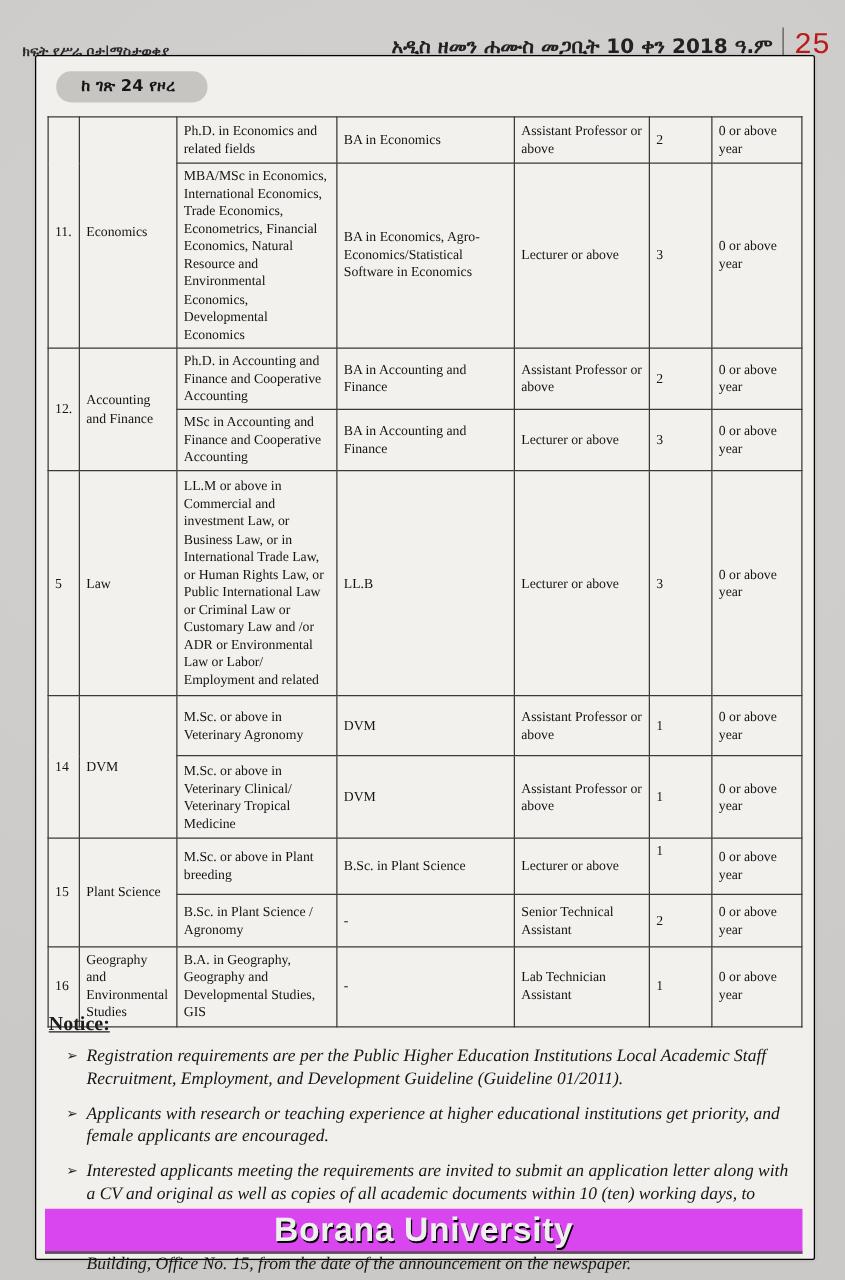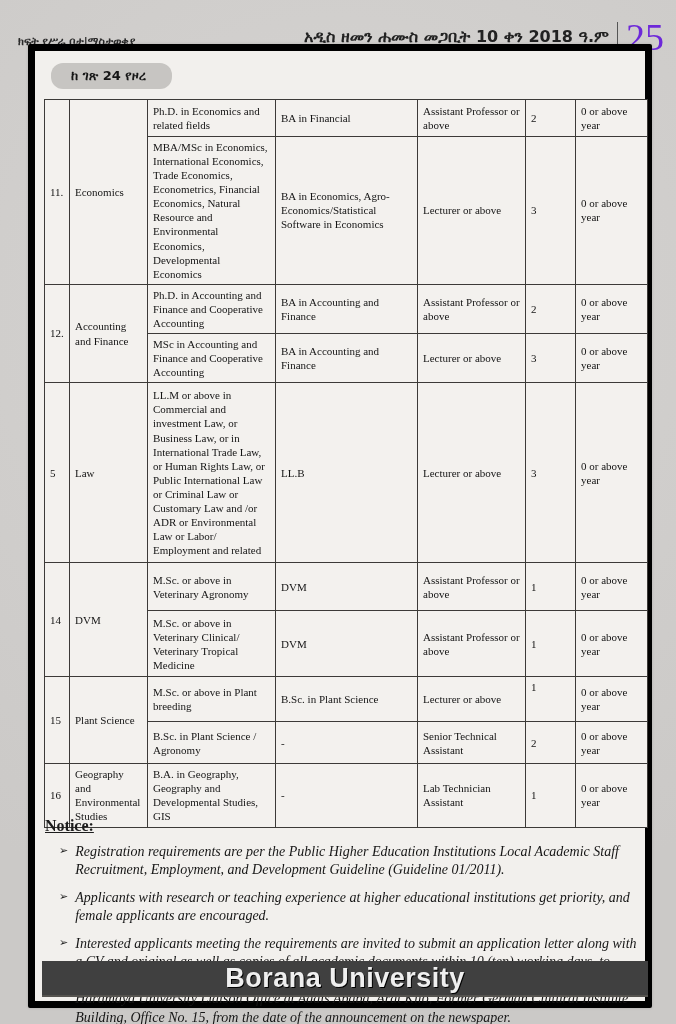--- a/index.html
+++ b/index.html
@@ -22,29 +22,29 @@
     font-family:"DejaVu Sans", sans-serif;
     font-size:11px; font-weight:bold; color:#2a2a2a; padding-bottom:4px;
   }
   .masthead-right { display:flex; align-items:center; gap:8px; }
   .masthead-date {
     font-family:"DejaVu Sans", sans-serif;
     font-size:16px; font-weight:bold; color:#222; padding-bottom:2px;
   }
   .page-num-divider { width:1px; height:30px; background:#555; }
   .page-number {
-    font-family:Liberation Serif, serif;
-    font-size:38px; font-weight:500; color:#6d28d9; line-height:30px; padding-right:4px;
+    font-family:Liberation Mono, monospace;
+    font-size:24px; font-weight:500; color:#b91c1c; line-height:30px; padding-right:4px;
   }
 
   
   .content-box {
     position:absolute; left:28px; top:44px; width:624px; height:964px;
     background:#f2f0ed;
-    border:7px solid #000000;
+    border:1px solid #000000;
     border-radius:2px;
     box-shadow:0 0 3px rgba(0,0,0,.15);
   }
   .continued-tag {
     position:absolute; left:16px; top:12px;
     background:#c7c5c2;
     border-radius:12px;
     padding:5px 26px 5px 20px;
     font-family:"DejaVu Sans", sans-serif;
     font-size:13px; font-weight:bold; color:#161616;
@@ -74,21 +74,21 @@
   .notice-item { display:flex; margin:0 0 9px 14px; }
   .notice-bullet {
     font-family:"DejaVu Sans", sans-serif;
     font-size:11px; margin-right:7px; flex:0 0 auto; padding-top:1px; color:#222;
   }
   .notice-text { font-size:14px; line-height:1.32; color:#161616;font-style:italic; }
 
   
   .banner {
     position:absolute; left:7px; bottom:4px; width:606px; height:36px;
-    background:#404040;
+    background:#d946ef;
     display:flex; align-items:center; justify-content:center;
     border-bottom:2px solid #55534f;
   }
   .banner-text {
     font-family:"Liberation Sans", sans-serif;
     font-size:27px; font-weight:bold; color:#efefef;
     letter-spacing:0.5px;
     text-shadow:1px 1px 0 #000;
   }
 </style>
@@ -117,21 +117,21 @@
         <col style="width:108px">
         <col style="width:50px">
         <col style="width:72px">
     </colgroup>
     <tbody>
 
       <tr style="height:37px;">
         <td class="c-no" rowspan="2">11.</td>
         <td rowspan="2">Economics</td>
         <td>Ph.D. in Economics and related fields</td>
-        <td>BA in Financial</td>
+        <td>BA in Economics</td>
         <td>Assistant Professor or above</td>
         <td class="c-count">2</td>
         <td>0 or above year</td>
       </tr>
       <tr style="height:143px;">
         <td>MBA/MSc in Economics, International Economics, Trade Economics, Econometrics, Financial Economics, Natural Resource and Environmental Economics, Developmental Economics</td>
         <td>BA in Economics, Agro-Economics/Statistical Software in Economics</td>
         <td>Lecturer or above</td>
         <td class="c-count">3</td>
         <td>0 or above year</td>

